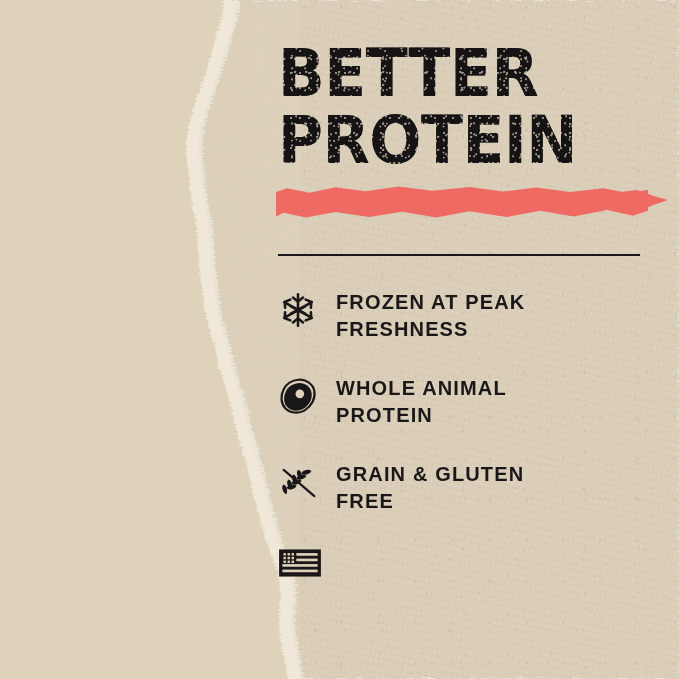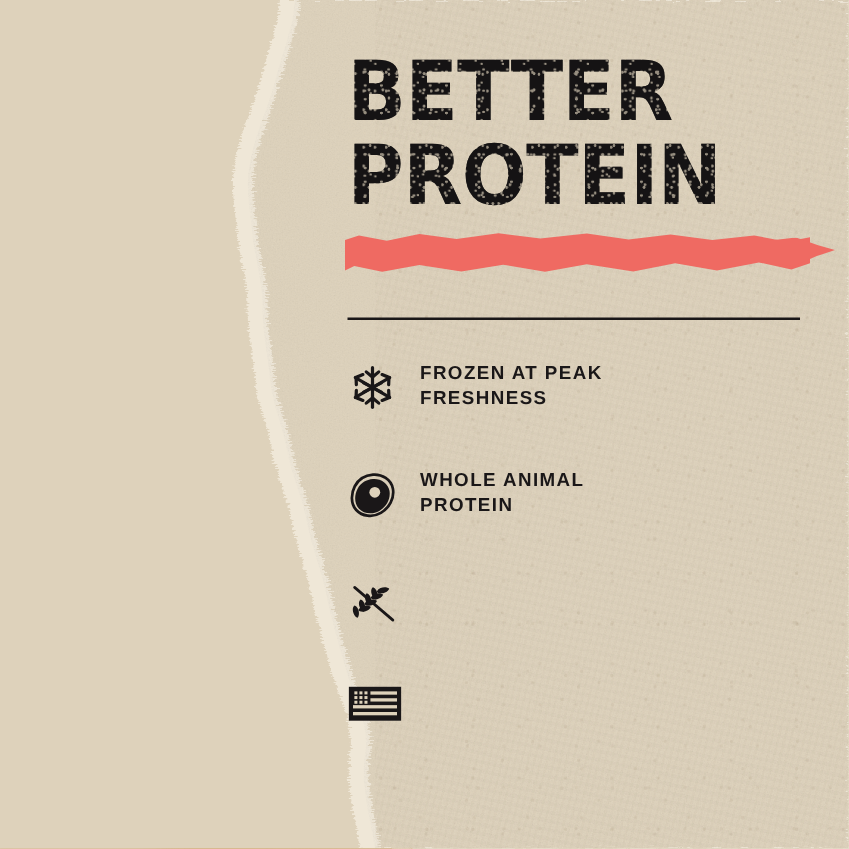--- a/index.html
+++ b/index.html
@@ -165,21 +165,21 @@
   .divider{position:absolute;left:0;top:254px;width:362px;height:2px;background:#1a1718;}
 
   
   .features{position:absolute;left:0;top:288px;width:401px;}
   .feature{display:flex;align-items:flex-start;height:86px;}
   .feat-icon{width:58px;flex:0 0 58px;display:flex;align-items:flex-start;justify-content:flex-start;padding-top:2px;}
   .feat-icon svg{display:block;}
   .feat-text{
     font-family:"Liberation Sans", sans-serif;
     font-weight:bold;
-    font-size:15px;
+    font-size:20px;
     line-height:1.33;
     letter-spacing:1.15px;
     color:#1a1718;
     text-transform:uppercase;
     white-space:pre-line;
     padding-top:1px;
   }
 </style>
 </head>
 <body>
@@ -368,20 +368,22 @@
         <path d="M19 20.8 c3.4-1.3 6.6-.6 7.9 .6 -.6 1.7-3.2 3.9-6.6 4.3 -2.5 .3-4.2-.6-4.7-1.5 .5-1.3 1.7-2.7 3.4-3.4 Z"></path>
         <path d="M13.4 26.4 c3.4-1.3 6.6-.6 7.9 .6 -.6 1.7-3.2 3.9-6.6 4.3 -2.5 .3-4.2-.6-4.7-1.5 .5-1.3 1.7-2.7 3.4-3.4 Z"></path>
         <path d="M26.6 12.2 c1.3 3.4 .6 6.6-.6 7.9 -1.7-.6-3.9-3.2-4.3-6.6 -.3-2.5 .6-4.2 1.5-4.7 1.3 .5 2.7 1.7 3.4 3.4 Z"></path>
         <path d="M21 17.8 c1.3 3.4 .6 6.6-.6 7.9 -1.7-.6-3.9-3.2-4.3-6.6 -.3-2.5 .6-4.2 1.5-4.7 1.3 .5 2.7 1.7 3.4 3.4 Z"></path>
         <path d="M15.4 23.4 c1.3 3.4 .6 6.6-.6 7.9 -1.7-.6-3.9-3.2-4.3-6.6 -.3-2.5 .6-4.2 1.5-4.7 1.3 .5 2.7 1.7 3.4 3.4 Z"></path>
         <path d="M9.8 29 c1.3 3.4 .6 6.6-.6 7.9 -1.7-.6-3.9-3.2-4.3-6.6 -.3-2.5 .6-4.2 1.5-4.7 1.3 .5 2.7 1.7 3.4 3.4 Z"></path>
       </g>
       <line x1="6.5" y1="9" x2="41.5" y2="39" stroke="#1a1718" stroke-width="2.5" stroke-linecap="round"></line>
     </svg>
           </div>
+          <div class="feat-text">GRAIN &amp; GLUTEN
+FREE</div>
         </div>
         <div class="feature">
           <div class="feat-icon">
             <svg width="44" height="30" viewBox="0 0 60 40">
       <rect x="1.5" y="1.5" width="57" height="37" fill="#1a1718"></rect>
       <g fill="#ded2bb">
         <rect x="25" y="6.5" width="29" height="3.6"></rect>
         <rect x="25" y="14" width="29" height="3.6"></rect>
         <rect x="6" y="21.5" width="48" height="3.6"></rect>
         <rect x="6" y="29" width="48" height="3.6"></rect>

